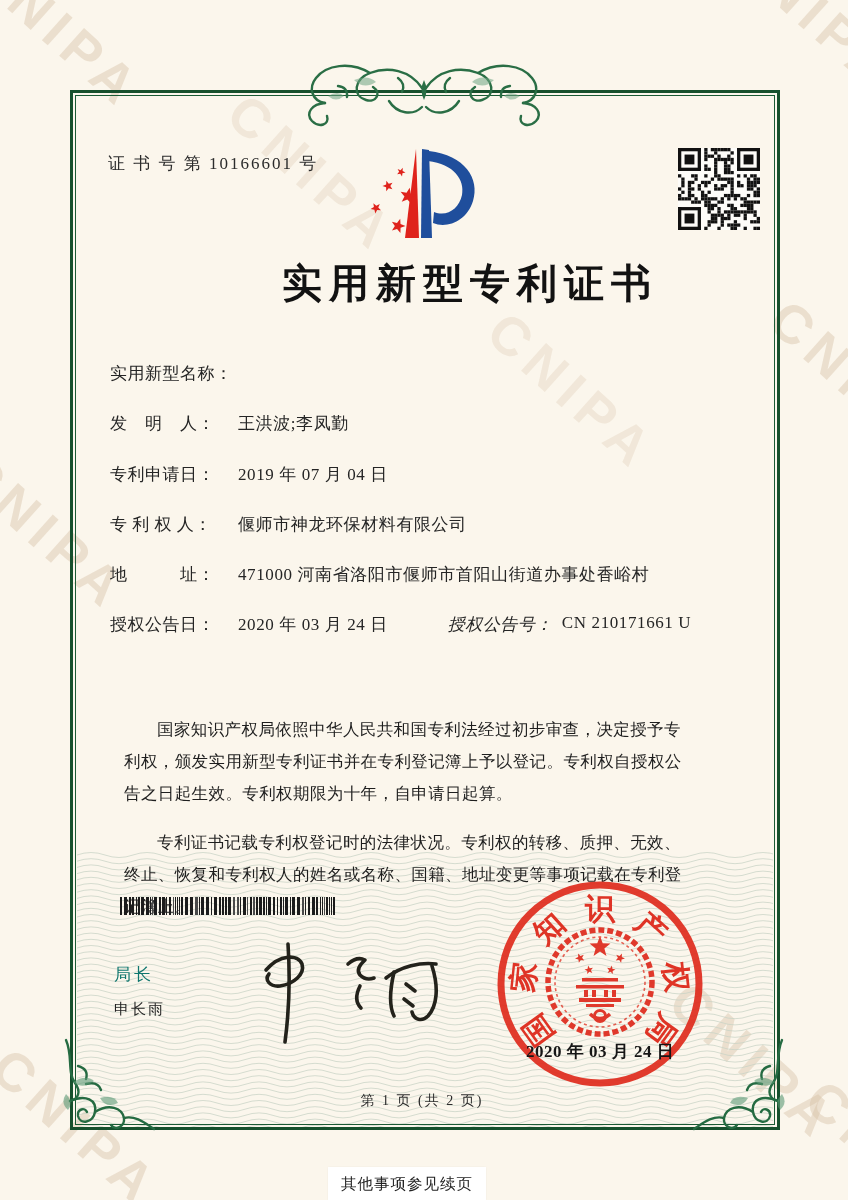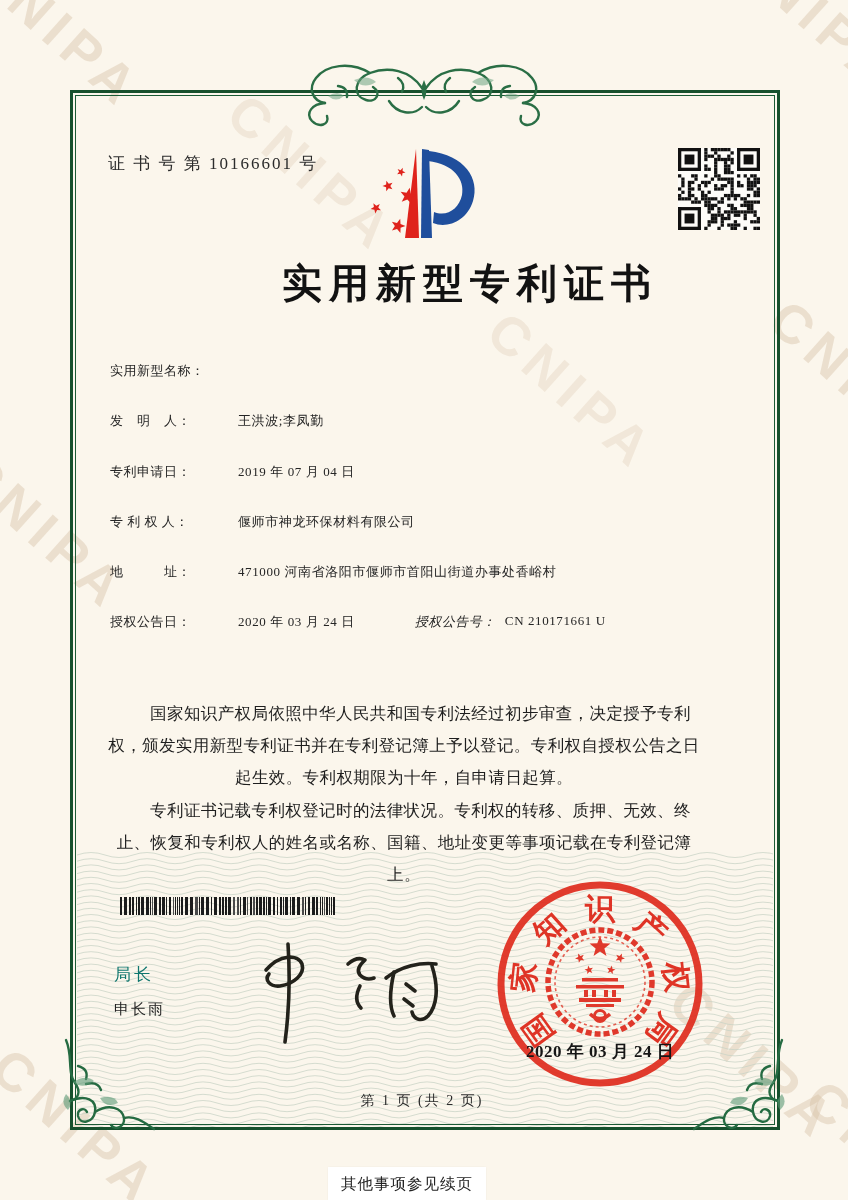--- a/index.html
+++ b/index.html
@@ -24,32 +24,32 @@
   .orn{position:absolute;pointer-events:none;}
   
   .cert-no{position:absolute;left:108px;top:152px;font-size:17px;letter-spacing:2px;color:#2b2b2b;}
   .logo{position:absolute;left:352px;top:138px;width:138px;height:114px;}
   .qr{position:absolute;left:678px;top:148px;width:82px;height:82px;background:#fdfcf9;}
   .title{
     position:absolute;left:70px;top:256px;width:704px;text-align:center;
     font-size:40px;letter-spacing:7px;font-weight:600;color:#121212;padding-left:48px;
   }
   
-  .fields{position:absolute;left:110px;top:362px;width:612px;font-size:13px;color:#252525;}
+  .fields{position:absolute;left:110px;top:362px;width:612px;font-size:17px;color:#252525;}
   .row{height:50.3px;display:flex;align-items:flex-start;}
   .row .lbl{width:128px;white-space:pre;letter-spacing:.5px;flex:none;}
   .row .val{letter-spacing:.6px;white-space:pre;}
   .row .pair2{margin-left:60px;display:flex;}
   .row .pair2 .lbl{width:auto;margin-right:9px;font-style:italic;}
   
   .body-text{
     position:absolute;left:108px;top:698px;width:592px;
     font-size:16.5px;line-height:1.95;color:#1e1e1e;letter-spacing:.4px;
   }
-  .body-text p{margin:0;text-indent:2em;text-align:center;}
+  .body-text p{margin:16px;text-indent:2em;}
   
   .barcode{position:absolute;left:120px;top:897px;width:216px;height:18px;}
   .director-title{position:absolute;left:114px;top:963px;font-size:17px;letter-spacing:3px;color:#0f766e;}
   .director-name{position:absolute;left:114px;top:1000px;font-size:15px;letter-spacing:2px;color:#1f1f1f;}
   .signature{position:absolute;left:236px;top:938px;width:215px;height:112px;}
   .seal{position:absolute;left:494px;top:878px;width:212px;height:212px;}
   .seal-date{
     position:absolute;left:494px;top:1040px;width:212px;text-align:center;
     font-size:17px;font-weight:700;color:#161616;letter-spacing:.5px;white-space:pre;
   }

